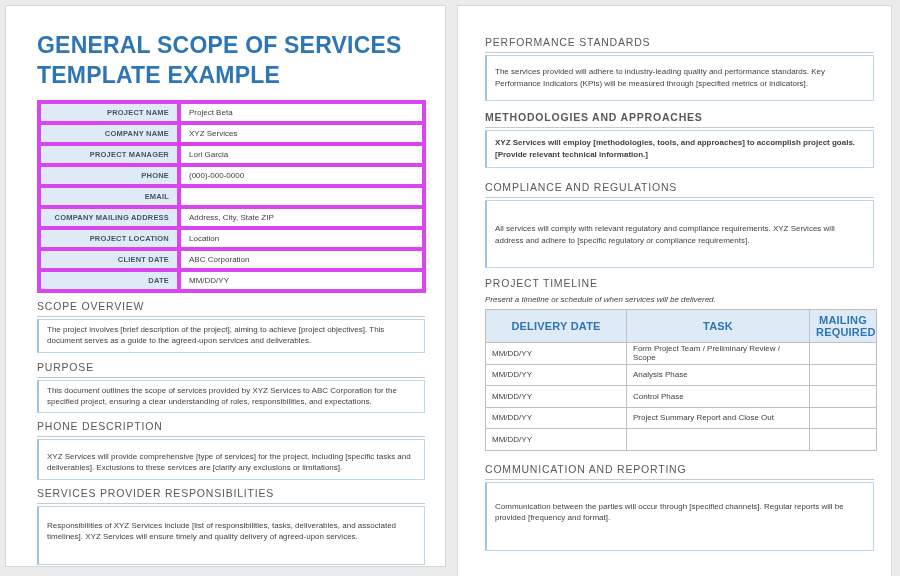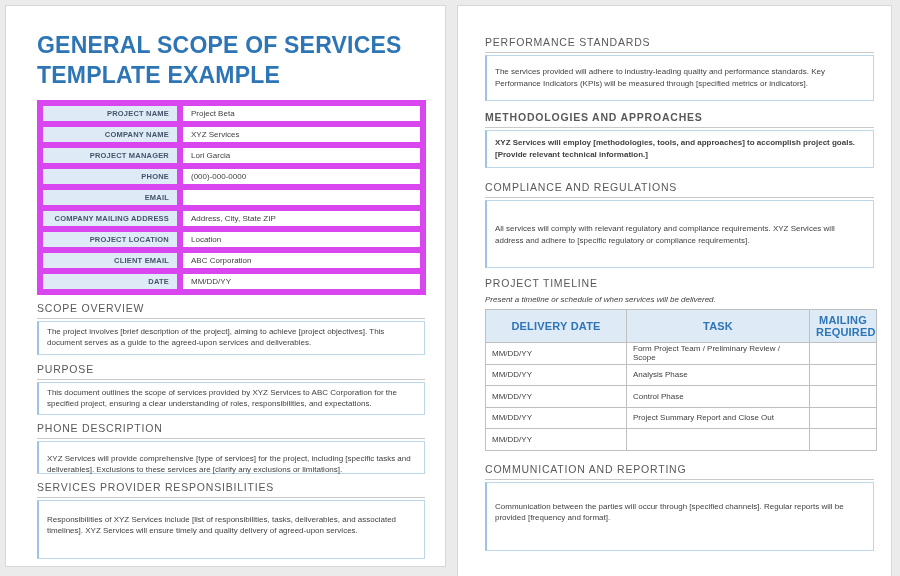--- a/index.html
+++ b/index.html
@@ -9,35 +9,35 @@
   #page1 { left:5px;   top:5px; width:441px; height:562px; padding:24px 20px 0 31px; }
   #page2 { left:457px; top:5px; width:435px; height:575px; padding:30px 17px 0 27px; }
 
   
   .doc-title { color:#2e75b6; font-weight:bold; font-size:23px; line-height:1.32;
                letter-spacing:0.2px; margin-bottom:9px; }
 
   
   table { border-collapse:collapse; }
   .info-table { width:389px; table-layout:fixed; }
-  .info-table td { border:6px solid #d946ef; height:21px; vertical-align:middle; }
+  .info-table td { border:4px solid #d946ef; height:21px; vertical-align:middle; }
   .info-table td.lbl { width:140px; background:#deebf7; text-align:right;
                        padding-right:8px; font-size:7.5px; font-weight:bold;
                        color:#44546a; letter-spacing:0.2px; }
   .info-table td.val { padding-left:8px; font-size:8px; color:#404040; }
 
   
   .section { margin-top:7px; }
   .sec-heading { font-size:10.5px; color:#595959; letter-spacing:0.8px;
                  padding-bottom:4px; border-bottom:1px solid #c9c9c9; }
   .sec-heading.no-rule { border-bottom:none; padding-bottom:2px; }
   .sec-box { margin-top:2px; border:1px solid #bcd6ea; border-left:2px solid #9dc3e6;
              font-size:8px; color:#3f3f3f; line-height:1.45; padding:4px 8px; }
   .h33 { height:33px; } .h34 { height:34px; }
-  .h43 { height:33px; padding-top:11px; }
+  .h43 { height:41px; padding-top:11px; }
   .h53 { height:59px; padding-top:13px; }
   .h46 { height:46px; padding-top:10px; }
   .h38 { height:38px; padding-top:6px; }
   .h68 { height:68px; padding-top:22px; }
   .h69 { height:69px; padding-top:18px; }
 
   
   .subtitle { font-size:8px; font-style:italic; color:#3f3f3f; margin:4px 0 5px 0; }
   .timeline-table { width:391px; table-layout:fixed; }
   .timeline-table td, .timeline-table th { border:1px solid #bfbfbf; vertical-align:middle; }
@@ -80,21 +80,21 @@
     </tr>
     <tr>
       <td class="lbl">COMPANY MAILING ADDRESS</td>
       <td class="val">Address, City, State ZIP</td>
     </tr>
     <tr>
       <td class="lbl">PROJECT LOCATION</td>
       <td class="val">Location</td>
     </tr>
     <tr>
-      <td class="lbl">CLIENT EMAIL</td>
+      <td class="lbl">CLIENT DATE</td>
       <td class="val">ABC Corporation</td>
     </tr>
     <tr>
       <td class="lbl">DATE</td>
       <td class="val">MM/DD/YY</td>
     </tr>
   </tbody>
     </table>
 
   <div class="section">

